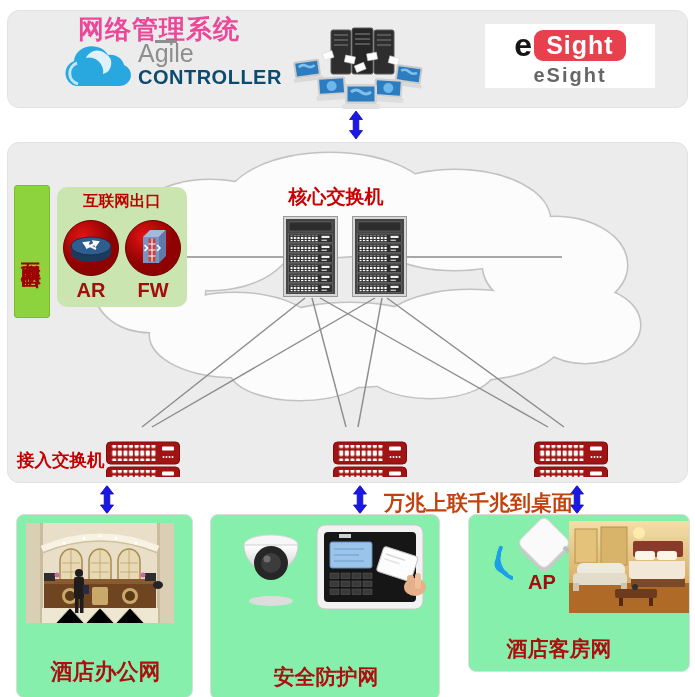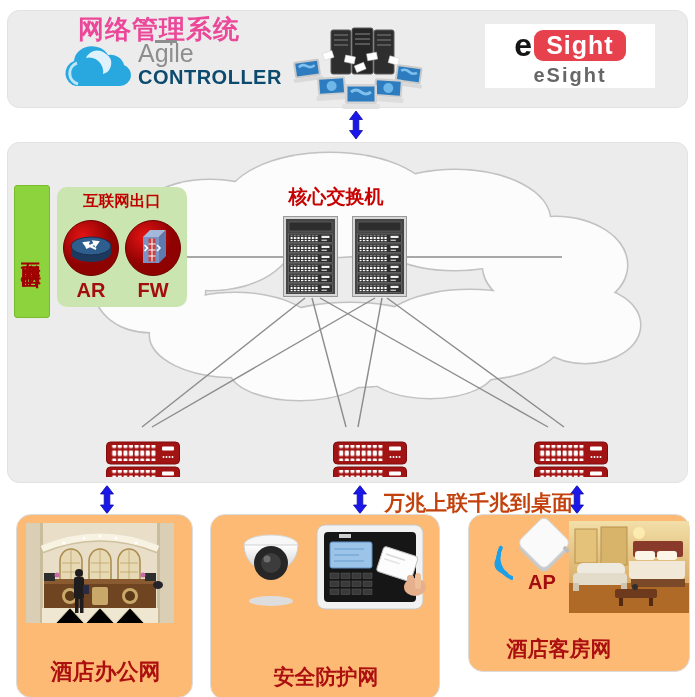--- a/index.html
+++ b/index.html
@@ -1,20 +1,20 @@
 <!DOCTYPE html>
 <html><head>
 <meta charset="utf-8">
 <style>
   html,body{margin:0;padding:0;background:#fff;}
   .stage{position:relative;width:695px;height:697px;background:#fff;overflow:hidden;
          font-family:"Liberation Sans",sans-serif;}
   .abs{position:absolute;}
   .panel{background:#ECECEC;border:1px solid #E2E2E2;border-radius:12px;box-sizing:border-box;}
-  .card{background:#fdba74;border:1px solid #DCDCDC;border-radius:15px;box-sizing:border-box;}
+  .card{background:#86efac;border:1px solid #DCDCDC;border-radius:8px;box-sizing:border-box;}
   .greenbox{background:#CBE5B0;border-radius:10px;}
   .red-label{color:#C00000;font-weight:bold;}
   .title-main{font-size:26px;font-weight:bold;color:#ec4899;letter-spacing:1px;}
   .vertical-label{background:#8DD33E;border:1px solid #79BC2C;border-radius:3px;color:#A00000;
       font-weight:bold;font-size:20px;writing-mode:vertical-rl;text-orientation:upright;
       display:flex;align-items:center;justify-content:center;letter-spacing:2px;}
   .agile-line1{font-size:25px;color:#8E8E8E;line-height:26px;}
   .agile-line2{font-size:20px;font-weight:bold;color:#0c4a6e;letter-spacing:.5px;line-height:22px;}
   .esight-box{background:#fff;display:flex;flex-direction:column;align-items:center;}
   .esight-row{display:flex;align-items:center;margin-top:5px;}
@@ -291,20 +291,21 @@
         <use href="#core-sw"></use>
       </svg>
   </span>
   <span class="abs" style="left:352px;top:216px;">
     <svg width="55" height="81" viewBox="0 0 55 81">
         <use href="#core-sw"></use>
       </svg>
   </span>
 
 
+  <div class="abs red-label" style="left:17px;top:448px;font-size:17.5px;color:#C40000;">接入交换机</div>
 
   <span class="abs" style="left:106px;top:429px;">
     <svg width="74" height="48" viewBox="0 0 74 48">
         <use href="#acc-sw"></use>
         <use href="#acc-sw" y="25"></use>
       </svg>
   </span>
   <span class="abs" style="left:333px;top:429px;">
     <svg width="74" height="48" viewBox="0 0 74 48">
         <use href="#acc-sw"></use>

